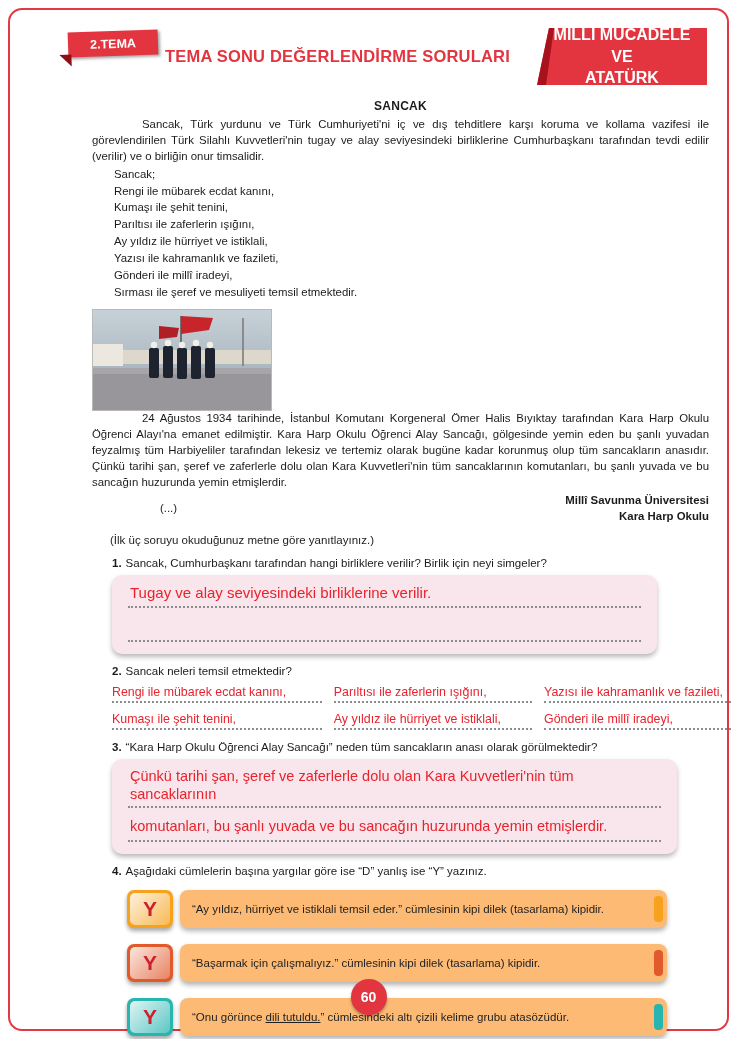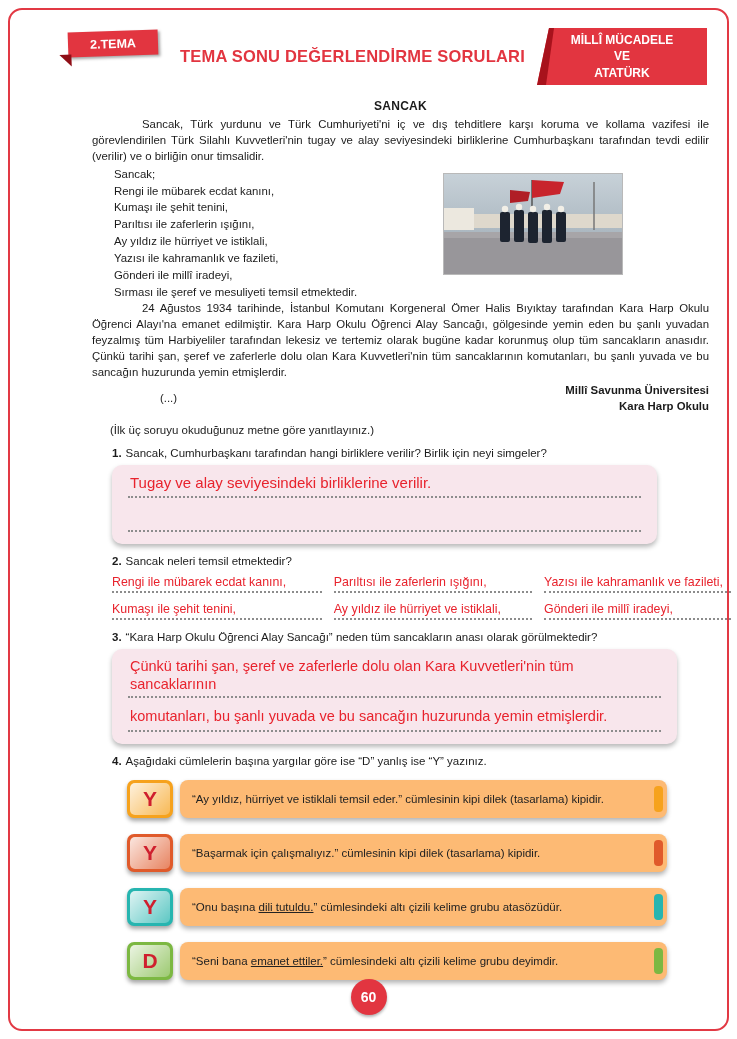--- a/index.html
+++ b/index.html
@@ -16,39 +16,39 @@
     position:absolute; left:68px; top:31px; width:90px; height:25px; background:#e23540;
     transform:rotate(-2deg); display:flex; align-items:center; justify-content:center;
     color:#fff; font-weight:bold; font-size:12.5px; box-shadow:2px 2px 3px rgba(0,0,0,.35);
   }
   .ribbon::before {
     content:""; position:absolute; left:-9px; bottom:-9px;
     border-style:solid; border-width:0 12px 12px 0;
     border-color:transparent #8f0e16 transparent transparent;
   }
   .page-title {
-    position:absolute; left:165px; right:212px; top:47px; text-align:right;
+    position:absolute; left:165px; right:212px; top:47px; text-align:left;
     color:#e23540; font-weight:bold; font-size:16.5px; letter-spacing:.2px;
   }
   .unit-box {
     position:absolute; right:30px; top:28px; width:170px; height:57px; background:#e23540;
-    color:#fff; font-weight:bold; font-size:12px; text-align:center; line-height:1.35;
+    color:#fff; font-weight:bold; font-size:16px; text-align:center; line-height:1.35;
     display:flex; flex-direction:column; justify-content:center;
     clip-path:polygon(12px 0,100% 0,100% 100%,0 100%);
   }
   .unit-box .stripe {
     position:absolute; left:4px; top:0; bottom:0; width:9px; background:#a8121c;
     transform:skewX(-8deg);
   }
   
   .content { position:absolute; top:98px; left:17px; right:0; }
   .reading { margin:0 28px 0 75px; font-size:11.4px; line-height:1.4; }
   .reading-title { text-align:center; font-weight:bold; font-size:12px; letter-spacing:.3px; margin-bottom:2px; }
   p.just { text-align:justify; text-indent:50px; margin:0; }
-  .list-row { display:flex; }
+  .list-row { display:flex;flex-direction:column; }
   .list-col { margin-left:22px; flex:1; line-height:1.48; padding-top:1px; }
   .photo {
     width:178px; height:100px; margin:8px 86px 0 0; border:1px solid #b9b9b9; flex:0 0 auto;
     background:#c2ccd4;
   }
   .src-row { display:flex; justify-content:space-between; align-items:center; margin-top:2px; }
   .ellipsis { margin-left:68px; }
   .source { text-align:right; font-weight:bold; line-height:1.4; }
   
   .instruction { margin:10px 28px 0 93px; font-weight:normal; font-size:11.5px; }
@@ -231,21 +231,21 @@
           <span><span>“Başarmak için çalışmalıyız.” cümlesinin kipi dilek (tasarlama) kipidir.</span><span class="u"></span><span></span></span>
           <span class="tf-cap tf-paint" style="background: rgb(224, 90, 43);"></span>
         </div>
       </div>
 
       <div class="tf-row">
         <div class="tf-tile tf-paint" style="background: rgb(39, 181, 176);">
           <span class="tf-letter">Y</span>
         </div>
         <div class="tf-bar">
-          <span><span>“Onu başına </span><span class="u">dili tutuldu.</span><span>” cümlesindeki altı çizili kelime grubu atasözüdür.</span></span>
+          <span><span>“Onu görünce </span><span class="u">dili tutuldu.</span><span>” cümlesindeki altı çizili kelime grubu atasözüdür.</span></span>
           <span class="tf-cap tf-paint" style="background: rgb(39, 181, 176);"></span>
         </div>
       </div>
 
       <div class="tf-row">
         <div class="tf-tile tf-paint" style="background: rgb(124, 184, 66);">
           <span class="tf-letter">D</span>
         </div>
         <div class="tf-bar">
           <span><span>“Seni bana </span><span class="u">emanet ettiler.</span><span>” cümlesindeki altı çizili kelime grubu deyimdir.</span></span>

